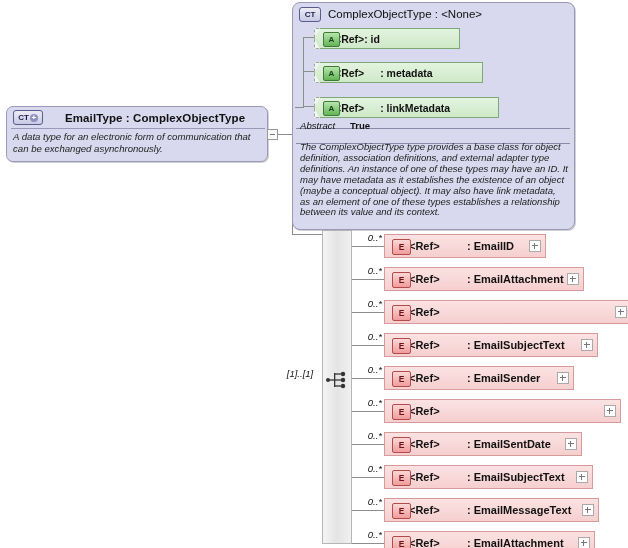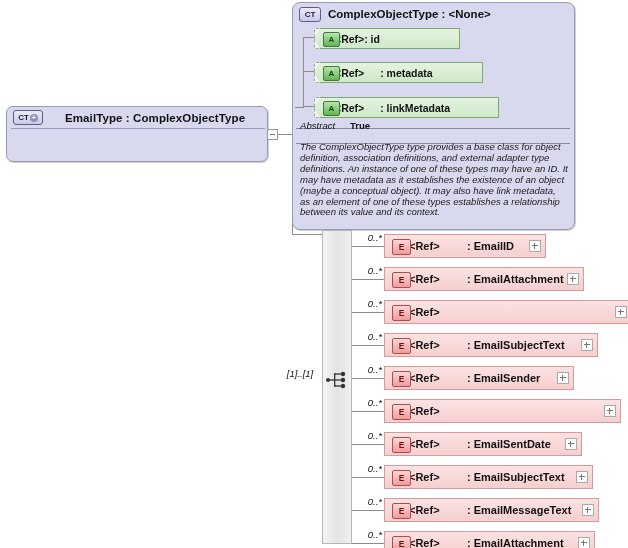--- a/index.html
+++ b/index.html
@@ -45,21 +45,21 @@
     background:#d8d8ee;border:1px solid #9a9ab8;border-radius:8px;
     box-shadow:1px 1px 0 rgba(0,0,0,.18);
   }
   #cot-header{left:0;top:0;width:100%;height:22px;display:flex;align-items:center;padding-left:6px;}
   #cot-badge{
     display:inline-flex;align-items:center;justify-content:center;
     width:20px;height:13px;border:1px solid #5b5b8c;border-radius:3px;
     background:linear-gradient(#ececf6,#c9c9e4);
     font-size:8px;font-weight:bold;color:#1a1a4a;
   }
-  #cot-title{font-weight:bold;font-size:11.5px;margin-left:7px;color:#111;}
+  #cot-title{font-weight:normal;font-size:11.5px;margin-left:7px;color:#111;}
   .attr-shell{
     position:absolute;height:19px;
     border:1px dashed #9aa69a;border-radius:2px;
     background:#f2f7f2;
   }
   .attr-box{
     position:absolute;left:0;top:0;height:19px;
     background:linear-gradient(#e3f3df,#cfe9c8);
     border:1px solid #7fa878;
     display:flex;align-items:center;
@@ -150,20 +150,21 @@
 
 <div class="abs" id="emailtype-box">
   <div class="abs" id="emailtype-header">
     <span class="ct-badge">
       <span>CT</span>
         <span class="plus">+</span>
     </span>
     <span id="emailtype-title">EmailType : ComplexObjectType</span>
   </div>
   <div class="abs" id="emailtype-divider"></div>
+  <div class="abs" id="emailtype-doc">A data type for an electronic form of communication that can be exchanged asynchronously.</div>
 </div>
 
 <div class="abs line hline" style="left:268px;top:134px;width:1px;"></div>
 <div class="abs" id="expander-minus"></div>
 <div class="abs line hline" style="left:278px;top:134px;width:14px;"></div>
 <div class="abs line vline" style="left:292px;top:110px;height:125px;"></div>
 <div class="abs line hline" style="left:292px;top:234px;width:30px;"></div>
 
 <div class="abs" id="cot-box">
   <div class="abs" id="cot-header">

